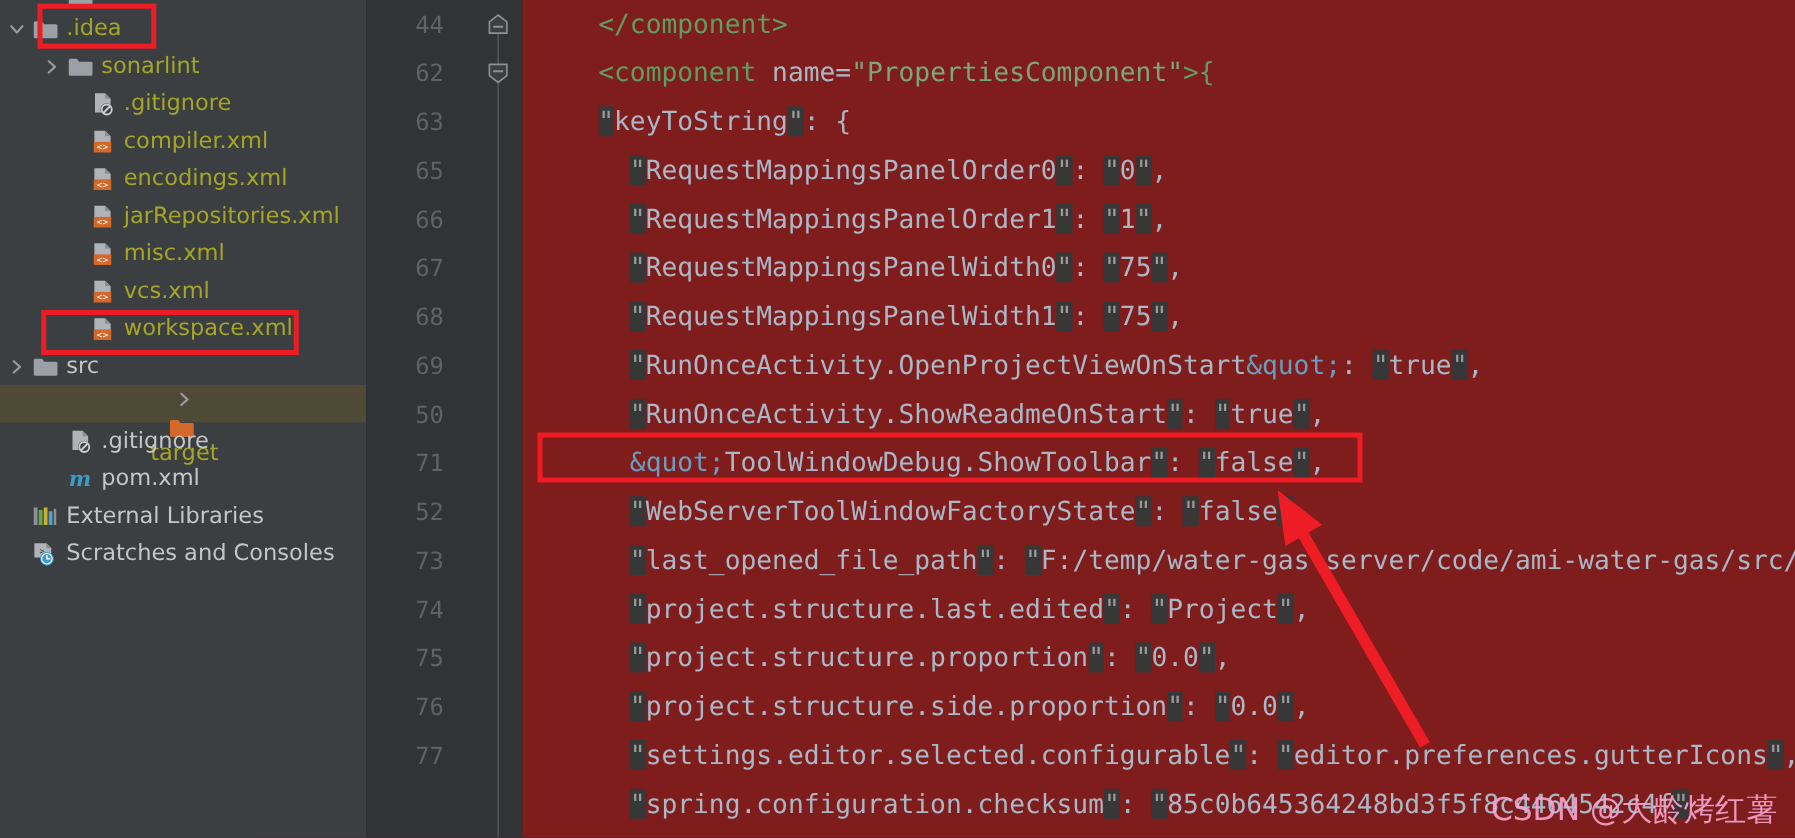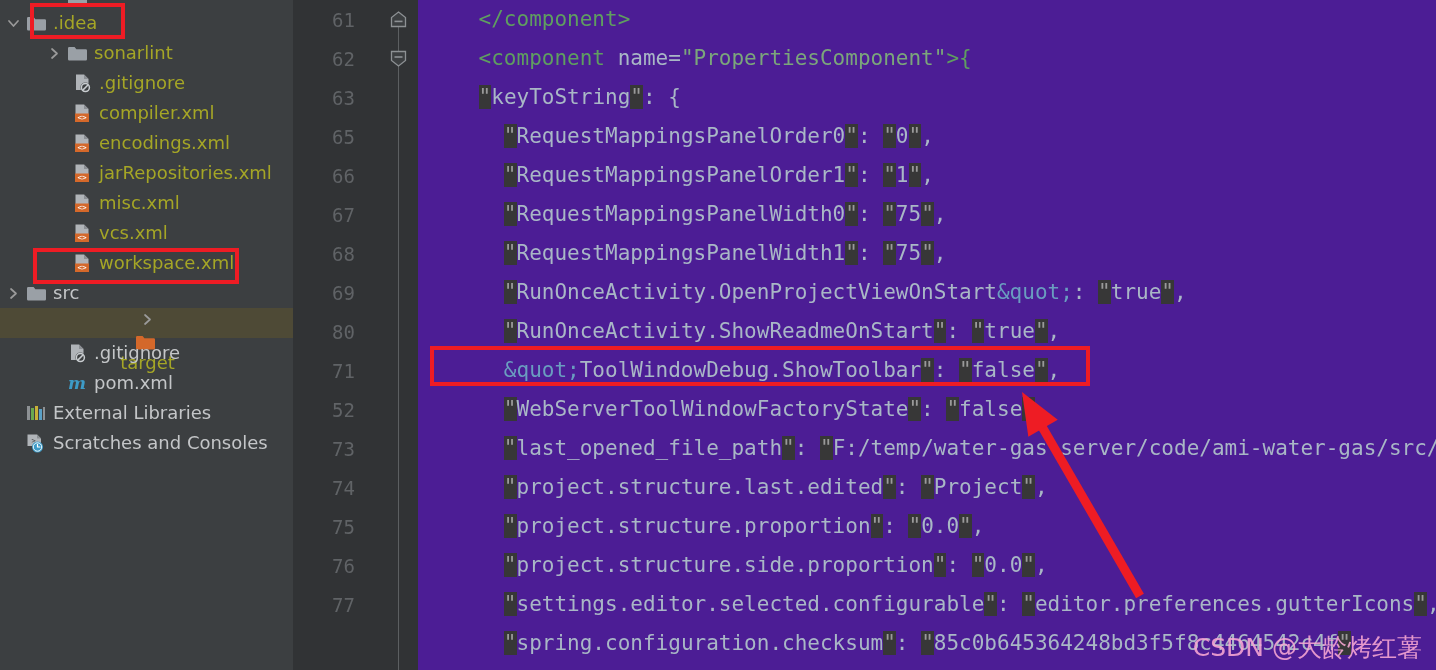--- a/index.html
+++ b/index.html
@@ -52,21 +52,21 @@
     flex: 0 0 24px;
     display: flex; align-items: center; justify-content: center;
     margin-right: 5px;
   }
   .node-label { font-size: 18px; line-height: 1; }
   .lbl-yellow { color: #a5a626; }
   .lbl-grey   { color: #c4c6c8; }
 
   
   .ind-0 { padding-left: 2px; }
-  .ind-1 { padding-left: 43px; }
+  .ind-1 { padding-left: 30px; }
   .ind-2 { padding-left: 48px; }
 
   
   .tree-row.clipped { height: 8px; overflow: hidden; align-items: flex-end; }
 
   
   #editor {
     position: relative;
     flex: 1 1 auto;
     height: 670px;
@@ -89,21 +89,21 @@
     justify-content: flex-end;
     padding-right: 63px;
     color: #606366;
     font-family: "DejaVu Sans Mono", monospace;
     font-size: 19px;
   }
   #code {
     position: relative;
     flex: 1 1 auto;
     height: 670px;
-    background: #4c1d95;
+    background: #7f1d1d;
     overflow: hidden;
   }
   .code-line {
     height: 39px;
     line-height: 39px;
     white-space: pre;
     font-family: "DejaVu Sans Mono", monospace;
     font-size: 21px;
     color: #a9b7c6;
     padding-left: 10px;
@@ -366,29 +366,29 @@
           </span>
           <span class="node-label lbl-grey">Scratches and Consoles</span>
         </div>
       </div>
 
   </div>
 
   <div id="editor">
     <div id="gutter">
       <div id="gutter-lines">
-          <div class="gutter-line">61</div>
+          <div class="gutter-line">44</div>
           <div class="gutter-line">62</div>
           <div class="gutter-line">63</div>
           <div class="gutter-line">65</div>
           <div class="gutter-line">66</div>
           <div class="gutter-line">67</div>
           <div class="gutter-line">68</div>
           <div class="gutter-line">69</div>
-          <div class="gutter-line">80</div>
+          <div class="gutter-line">50</div>
           <div class="gutter-line">71</div>
           <div class="gutter-line">52</div>
           <div class="gutter-line">73</div>
           <div class="gutter-line">74</div>
           <div class="gutter-line">75</div>
           <div class="gutter-line">76</div>
           <div class="gutter-line">77</div>
         </div>
       <div id="folds">
 

